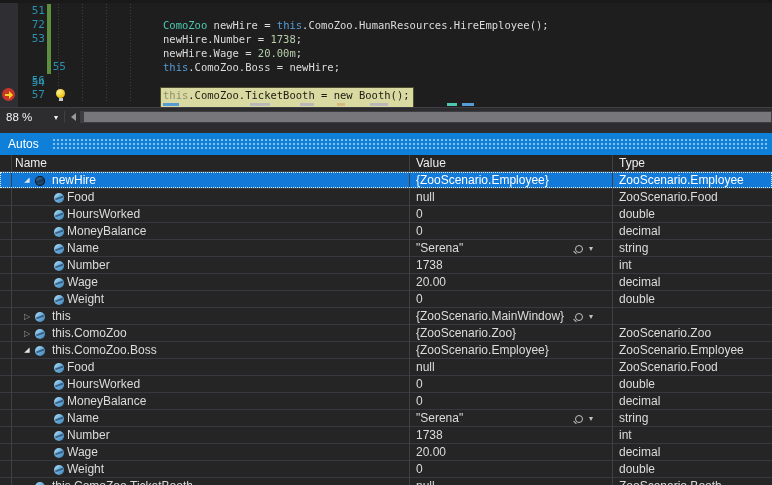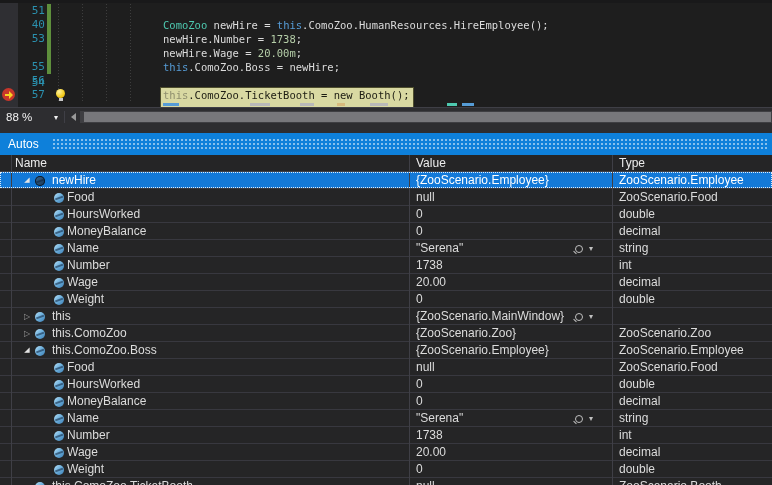--- a/index.html
+++ b/index.html
@@ -87,24 +87,24 @@
 </head>
 <body>
 
 <div class="screen">
 
   <div class="editor">
     <div class="top-strip"></div>
     <div class="bp-gutter"></div>
     <div id="linenums">
         <div class="ln" style="top: 4px;">51</div>
-        <div class="ln" style="top: 18px;">40</div>
+        <div class="ln" style="top: 18px;">72</div>
         <div class="ln" style="top: 32px;">53</div>
         <div class="ln" style="top: 46px; margin-top: 30px;">54</div>
-        <div class="ln" style="top: 60px;">55</div>
+        <div class="ln" style="top: 60px; padding-left: 21px;">55</div>
         <div class="ln" style="top: 74px;">56</div>
         <div class="ln" style="top: 88px;">57</div>
       </div>
     <div class="changebar"></div>
     <div class="iguide" style="left:58px"></div>
     <div class="iguide" style="left:82px"></div>
     <div class="iguide" style="left:106px"></div>
     <div class="iguide" style="left:130px"></div>
     <div id="codelines">
         <div class="code-line" style="top: 4px;"></div>

